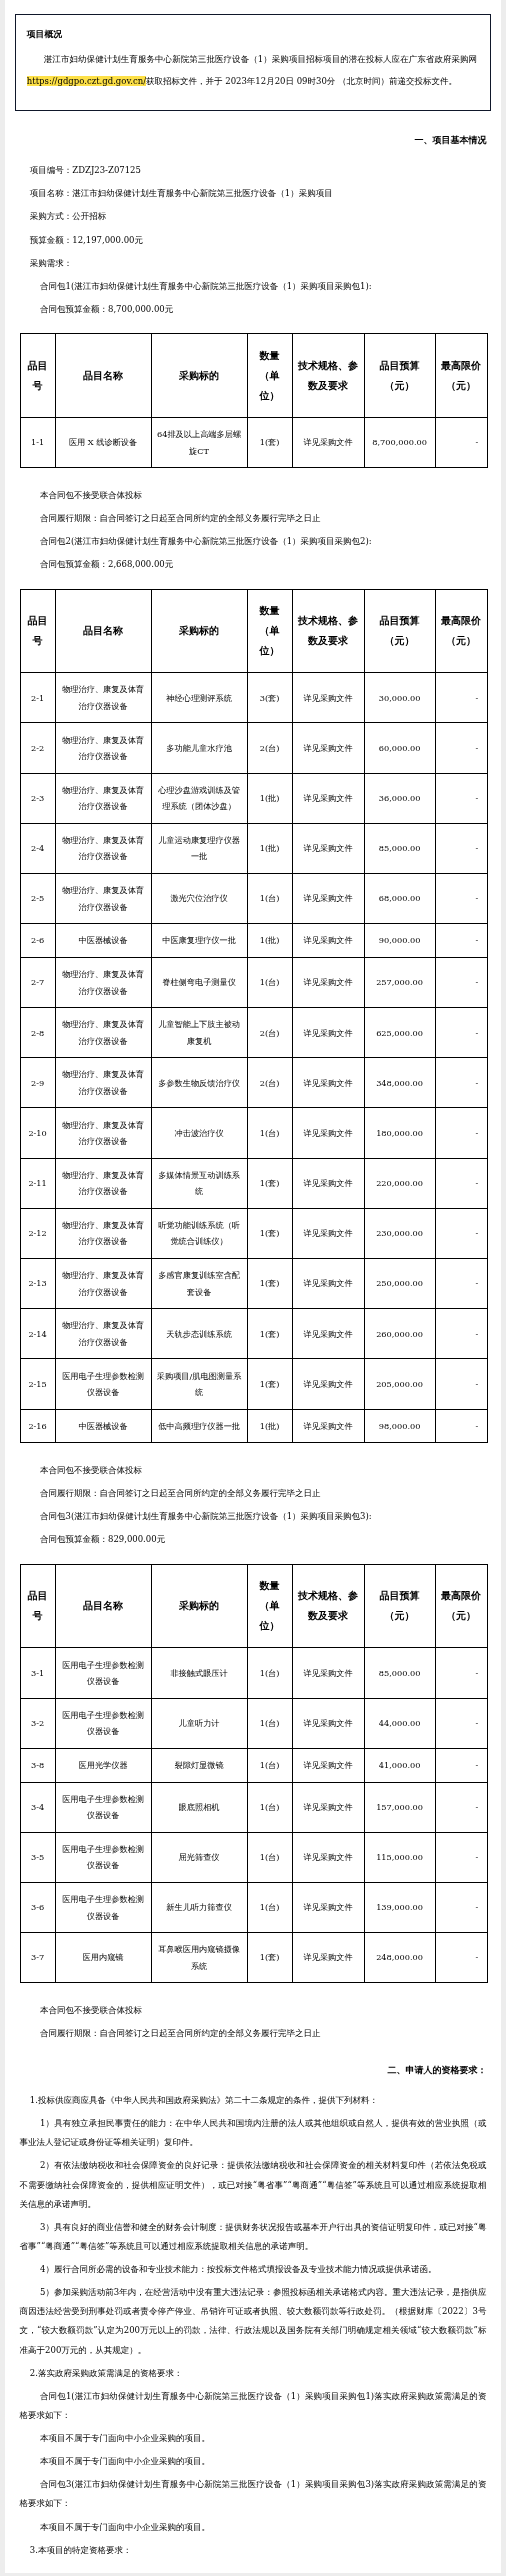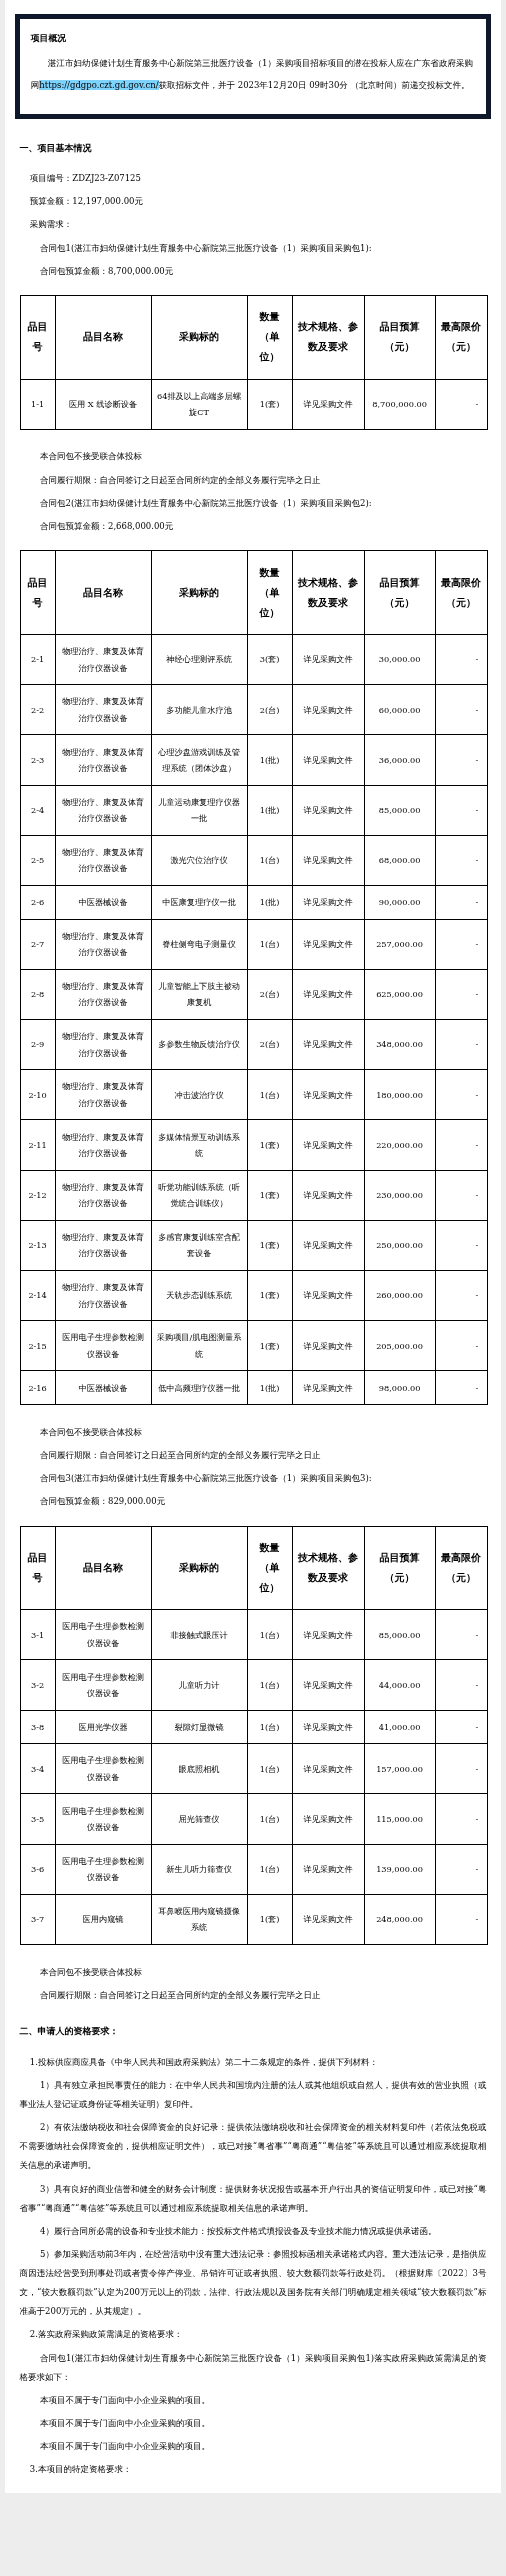--- a/index.html
+++ b/index.html
@@ -1,24 +1,24 @@
 <!DOCTYPE html>
 <html style="font-size:8.2px"><head>
 <meta charset="utf-8">
 <style>
   html,body{margin:0;padding:0;}
   body{background:#ededed;font-family:"DejaVu Serif",serif;color:#000;}
   .page{width:506px;margin:0 auto;background:#ededed;}
   .sheet{margin:0 5.2px;background:#fff;padding:7.2px 0 9.3px;}
   .content{padding:0 14.4px;}
-  .overview-box{border:5px solid #0f172a;margin:7.2px 10.3px 23px 10.3px;padding:8.2px 12.4px 17.5px 10.3px;}
+  .overview-box{border:1px solid #0f172a;margin:7.2px 10.3px 23px 10.3px;padding:8.2px 12.4px 17.5px 10.3px;}
   .overview-title{font-family:"DejaVu Sans",sans-serif;font-size:8.8px;font-weight:bold;margin:5.2px 0 8.2px;}
   .ov-text{font-size:8.5px;line-height:2.55;text-align:justify;text-indent:2em;margin:0;}
-  .url-hl{background:#7dd3fc;margin-top:48px;}
-  .sec-heading{font-family:"DejaVu Sans",sans-serif;font-size:9px;font-weight:bold;margin:20.6px 0 14.4px;}
+  .url-hl{background:#fde047;margin-top:48px;}
+  .sec-heading{font-family:"DejaVu Sans",sans-serif;font-size:9px;font-weight:bold;margin:20.6px 0 14.4px;text-align:right;}
   p{font-size:8.5px;line-height:2.25;margin:4px 0;text-align:justify;}
   .pa{text-indent:1.2em;}
   .pb{text-indent:2.4em;}
   table{border-collapse:collapse;margin:14.4px 0 17.5px;width:100%;table-layout:fixed;}
   th,td{border:0.5px solid #000;padding:8.2px 3.1px;font-size:8.2px;line-height:2.0;text-align:center;vertical-align:middle;word-break:break-all;}
   th{font-weight:bold;font-size:10px;padding:11.3px 2.1px;}
   td.limit{text-align:right;padding-right:8.2px;}
 </style>
 </head>
 <body>
@@ -30,20 +30,22 @@
       <div class="overview-title">项目概况</div>
       <p class="ov-text"><span>湛江市妇幼保健计划生育服务中心新院第三批医疗设备（1）采购项目招标项目的潜在投标人应在广东省政府采购网</span><span class="url-hl">https://gdgpo.czt.gd.gov.cn/</span><span>获取招标文件，并于 2023年12月20日 09时30分 （北京时间）前递交投标文件。</span></p>
     </div>
 
     <div class="content">
 
       <div class="sec-heading">一、项目基本情况</div>
       <div>
 
       <p class="pa">项目编号：ZDZJ23-Z07125</p>
+          <p class="pa">项目名称：湛江市妇幼保健计划生育服务中心新院第三批医疗设备（1）采购项目</p>
+          <p class="pa">采购方式：公开招标</p>
           <p class="pa">预算金额：12,197,000.00元</p>
           <p class="pa">采购需求：</p>
         </div>
 
       <p class="pb">合同包1(湛江市妇幼保健计划生育服务中心新院第三批医疗设备（1）采购项目采购包1):</p>
       <p class="pb">合同包预算金额：8,700,000.00元</p>
       <table>
         <colgroup>
             <col style="width:35px">
             <col style="width:96px">
@@ -374,20 +376,21 @@
       <p class="pa">1.投标供应商应具备《中华人民共和国政府采购法》第二十二条规定的条件，提供下列材料：</p>
           <p class="pb">1）具有独立承担民事责任的能力：在中华人民共和国境内注册的法人或其他组织或自然人，提供有效的营业执照（或事业法人登记证或身份证等相关证明）复印件。</p>
           <p class="pb">2）有依法缴纳税收和社会保障资金的良好记录：提供依法缴纳税收和社会保障资金的相关材料复印件（若依法免税或不需要缴纳社会保障资金的，提供相应证明文件），或已对接“粤省事”“粤商通”“粤信签”等系统且可以通过相应系统提取相关信息的承诺声明。</p>
           <p class="pb">3）具有良好的商业信誉和健全的财务会计制度：提供财务状况报告或基本开户行出具的资信证明复印件，或已对接“粤省事”“粤商通”“粤信签”等系统且可以通过相应系统提取相关信息的承诺声明。</p>
           <p class="pb">4）履行合同所必需的设备和专业技术能力：按投标文件格式填报设备及专业技术能力情况或提供承诺函。</p>
           <p class="pb">5）参加采购活动前3年内，在经营活动中没有重大违法记录：参照投标函相关承诺格式内容。重大违法记录，是指供应商因违法经营受到刑事处罚或者责令停产停业、吊销许可证或者执照、较大数额罚款等行政处罚。（根据财库〔2022〕3号文，“较大数额罚款”认定为200万元以上的罚款，法律、行政法规以及国务院有关部门明确规定相关领域“较大数额罚款”标准高于200万元的，从其规定）。</p>
           <p class="pa">2.落实政府采购政策需满足的资格要求：</p>
           <p class="pb">合同包1(湛江市妇幼保健计划生育服务中心新院第三批医疗设备（1）采购项目采购包1)落实政府采购政策需满足的资格要求如下：</p>
           <p class="pb">本项目不属于专门面向中小企业采购的项目。</p>
           <p class="pb">本项目不属于专门面向中小企业采购的项目。</p>
+          <p class="pb">合同包3(湛江市妇幼保健计划生育服务中心新院第三批医疗设备（1）采购项目采购包3)落实政府采购政策需满足的资格要求如下：</p>
           <p class="pb">本项目不属于专门面向中小企业采购的项目。</p>
           <p class="pa">3.本项目的特定资格要求：</p>
         </div>
 
     </div>
 
   </div>
 </div>
 
 

